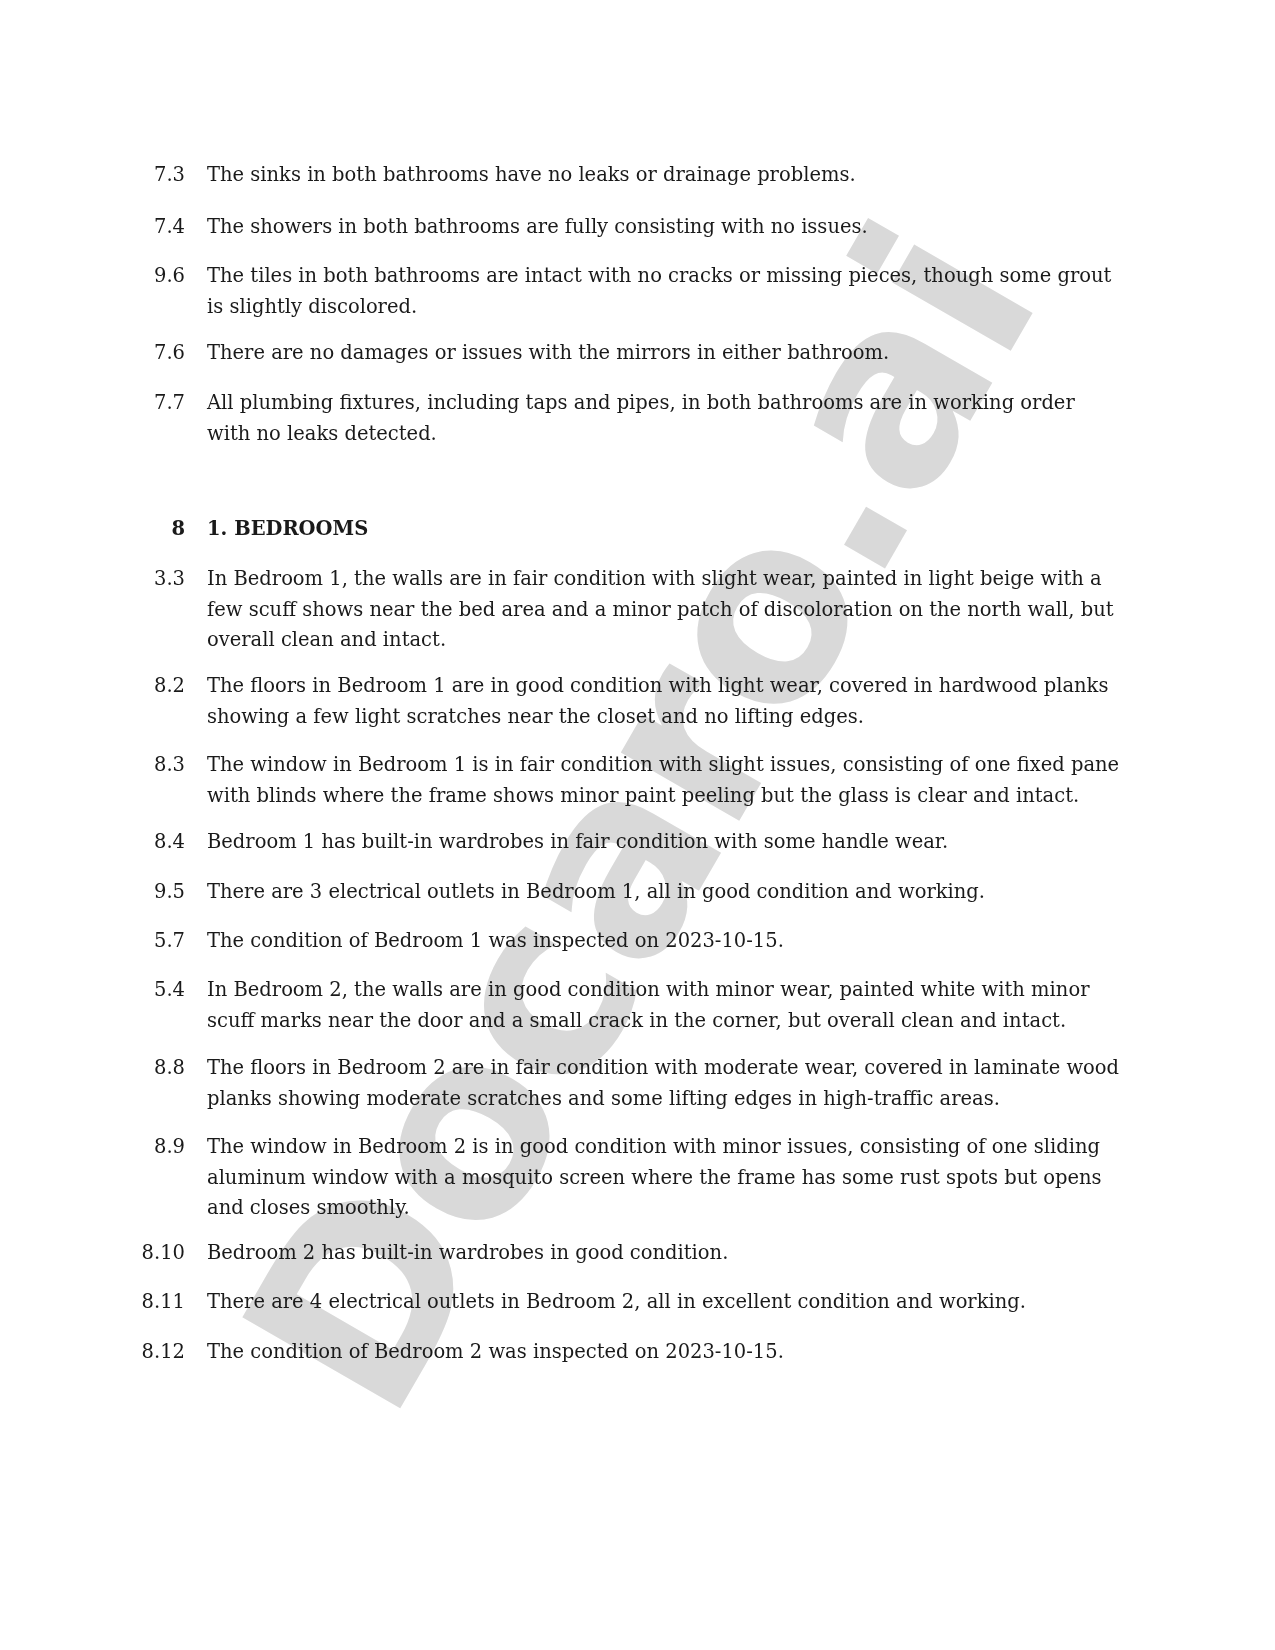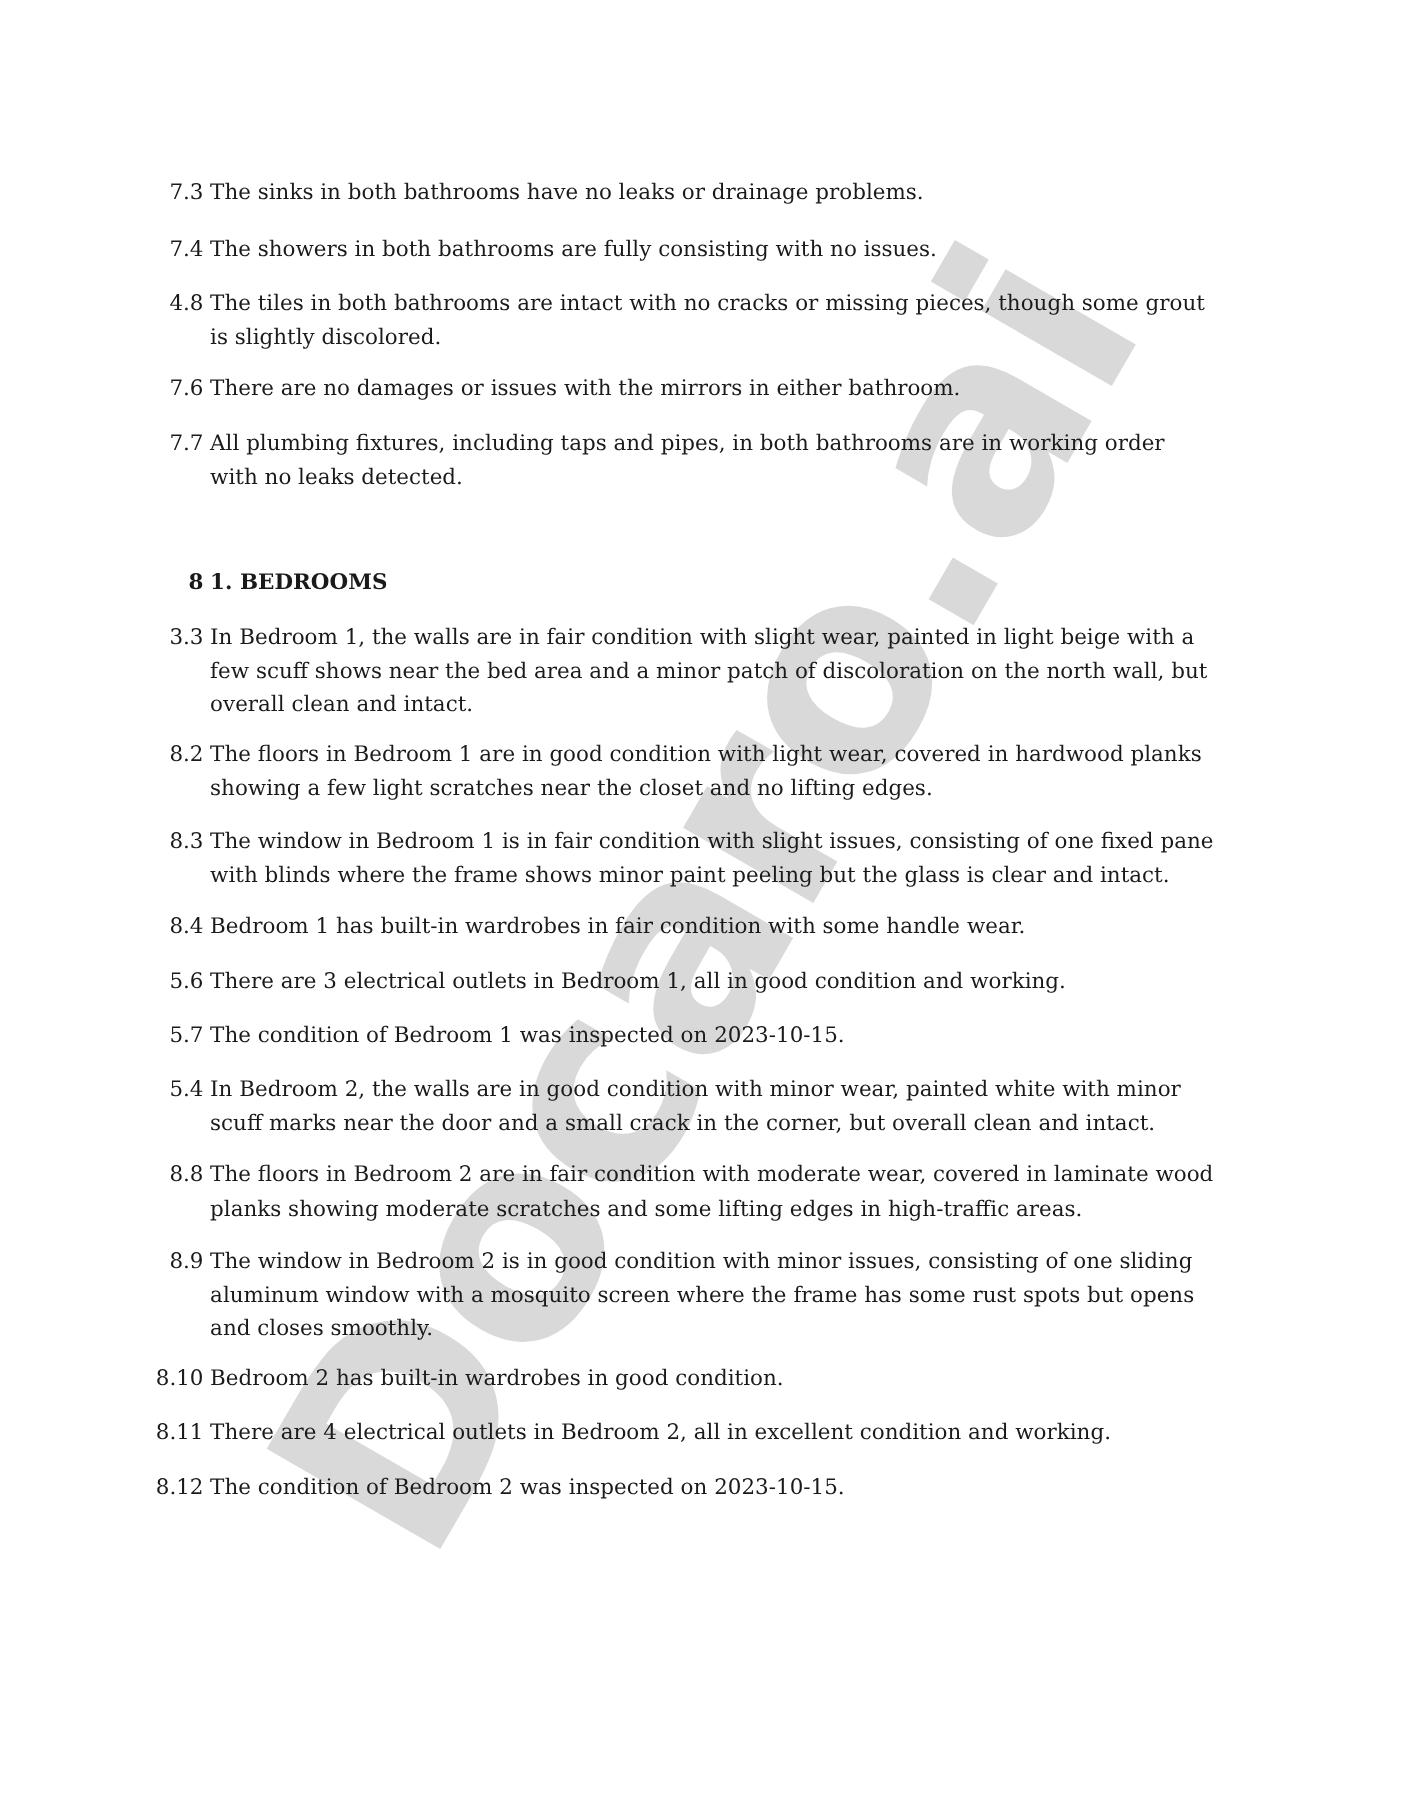--- a/index.html
+++ b/index.html
@@ -12,39 +12,39 @@
     position: absolute; left: 640px; top: 820px;
     transform: translate(-50%, -50%) rotate(-60deg);
     font-family: "DejaVu Sans", "Liberation Sans", sans-serif;
     font-weight: bold; font-size: 250px; color: #d9d9d9;
     white-space: nowrap; z-index: 0; letter-spacing: -4px;
     pointer-events: none;
   }
   .content { position: absolute; left: 0; top: 0; width: 100%; z-index: 1; }
   .item { position: absolute; left: 0; width: 100%; font-size: 19.5px; line-height: 30.5px; }
   .num { position: absolute; right: calc(100% - 185px); text-align: center; white-space: nowrap; }
-  .txt { position: absolute; left: 191px; width: 915px; }
+  .txt { position: absolute; left: 207px; width: 915px; }
   .heading { font-weight: bold; }
 </style>
 </head>
 <body>
 
 <div class="watermark">Docaro.ai</div>
 
 <div class="content">
   <div class="item" style="top:160px">
       <span class="num">7.3</span>
       <span class="txt">The sinks in both bathrooms have no leaks or drainage problems.</span>
     </div>
   <div class="item" style="top:212px">
       <span class="num">7.4</span>
       <span class="txt">The showers in both bathrooms are fully consisting with no issues.</span>
     </div>
   <div class="item" style="top:261px">
-      <span class="num">4.8</span>
+      <span class="num">9.6</span>
       <span class="txt">The tiles in both bathrooms are intact with no cracks or missing pieces, though some grout is slightly discolored.</span>
     </div>
   <div class="item" style="top:338px">
       <span class="num">7.6</span>
       <span class="txt">There are no damages or issues with the mirrors in either bathroom.</span>
     </div>
   <div class="item" style="top:388px">
       <span class="num">7.7</span>
       <span class="txt">All plumbing fixtures, including taps and pipes, in both bathrooms are in working order with no leaks detected.</span>
     </div>
@@ -64,21 +64,21 @@
     </div>
   <div class="item" style="top:750px">
       <span class="num">8.3</span>
       <span class="txt">The window in Bedroom 1 is in fair condition with slight issues, consisting of one fixed pane with blinds where the frame shows minor paint peeling but the glass is clear and intact.</span>
     </div>
   <div class="item" style="top:827px">
       <span class="num">8.4</span>
       <span class="txt">Bedroom 1 has built-in wardrobes in fair condition with some handle wear.</span>
     </div>
   <div class="item" style="top:877px">
-      <span class="num">5.6</span>
+      <span class="num">9.5</span>
       <span class="txt">There are 3 electrical outlets in Bedroom 1, all in good condition and working.</span>
     </div>
   <div class="item" style="top:926px">
       <span class="num">5.7</span>
       <span class="txt">The condition of Bedroom 1 was inspected on 2023-10-15.</span>
     </div>
   <div class="item" style="top:975px">
       <span class="num">5.4</span>
       <span class="txt">In Bedroom 2, the walls are in good condition with minor wear, painted white with minor scuff marks near the door and a small crack in the corner, but overall clean and intact.</span>
     </div>

